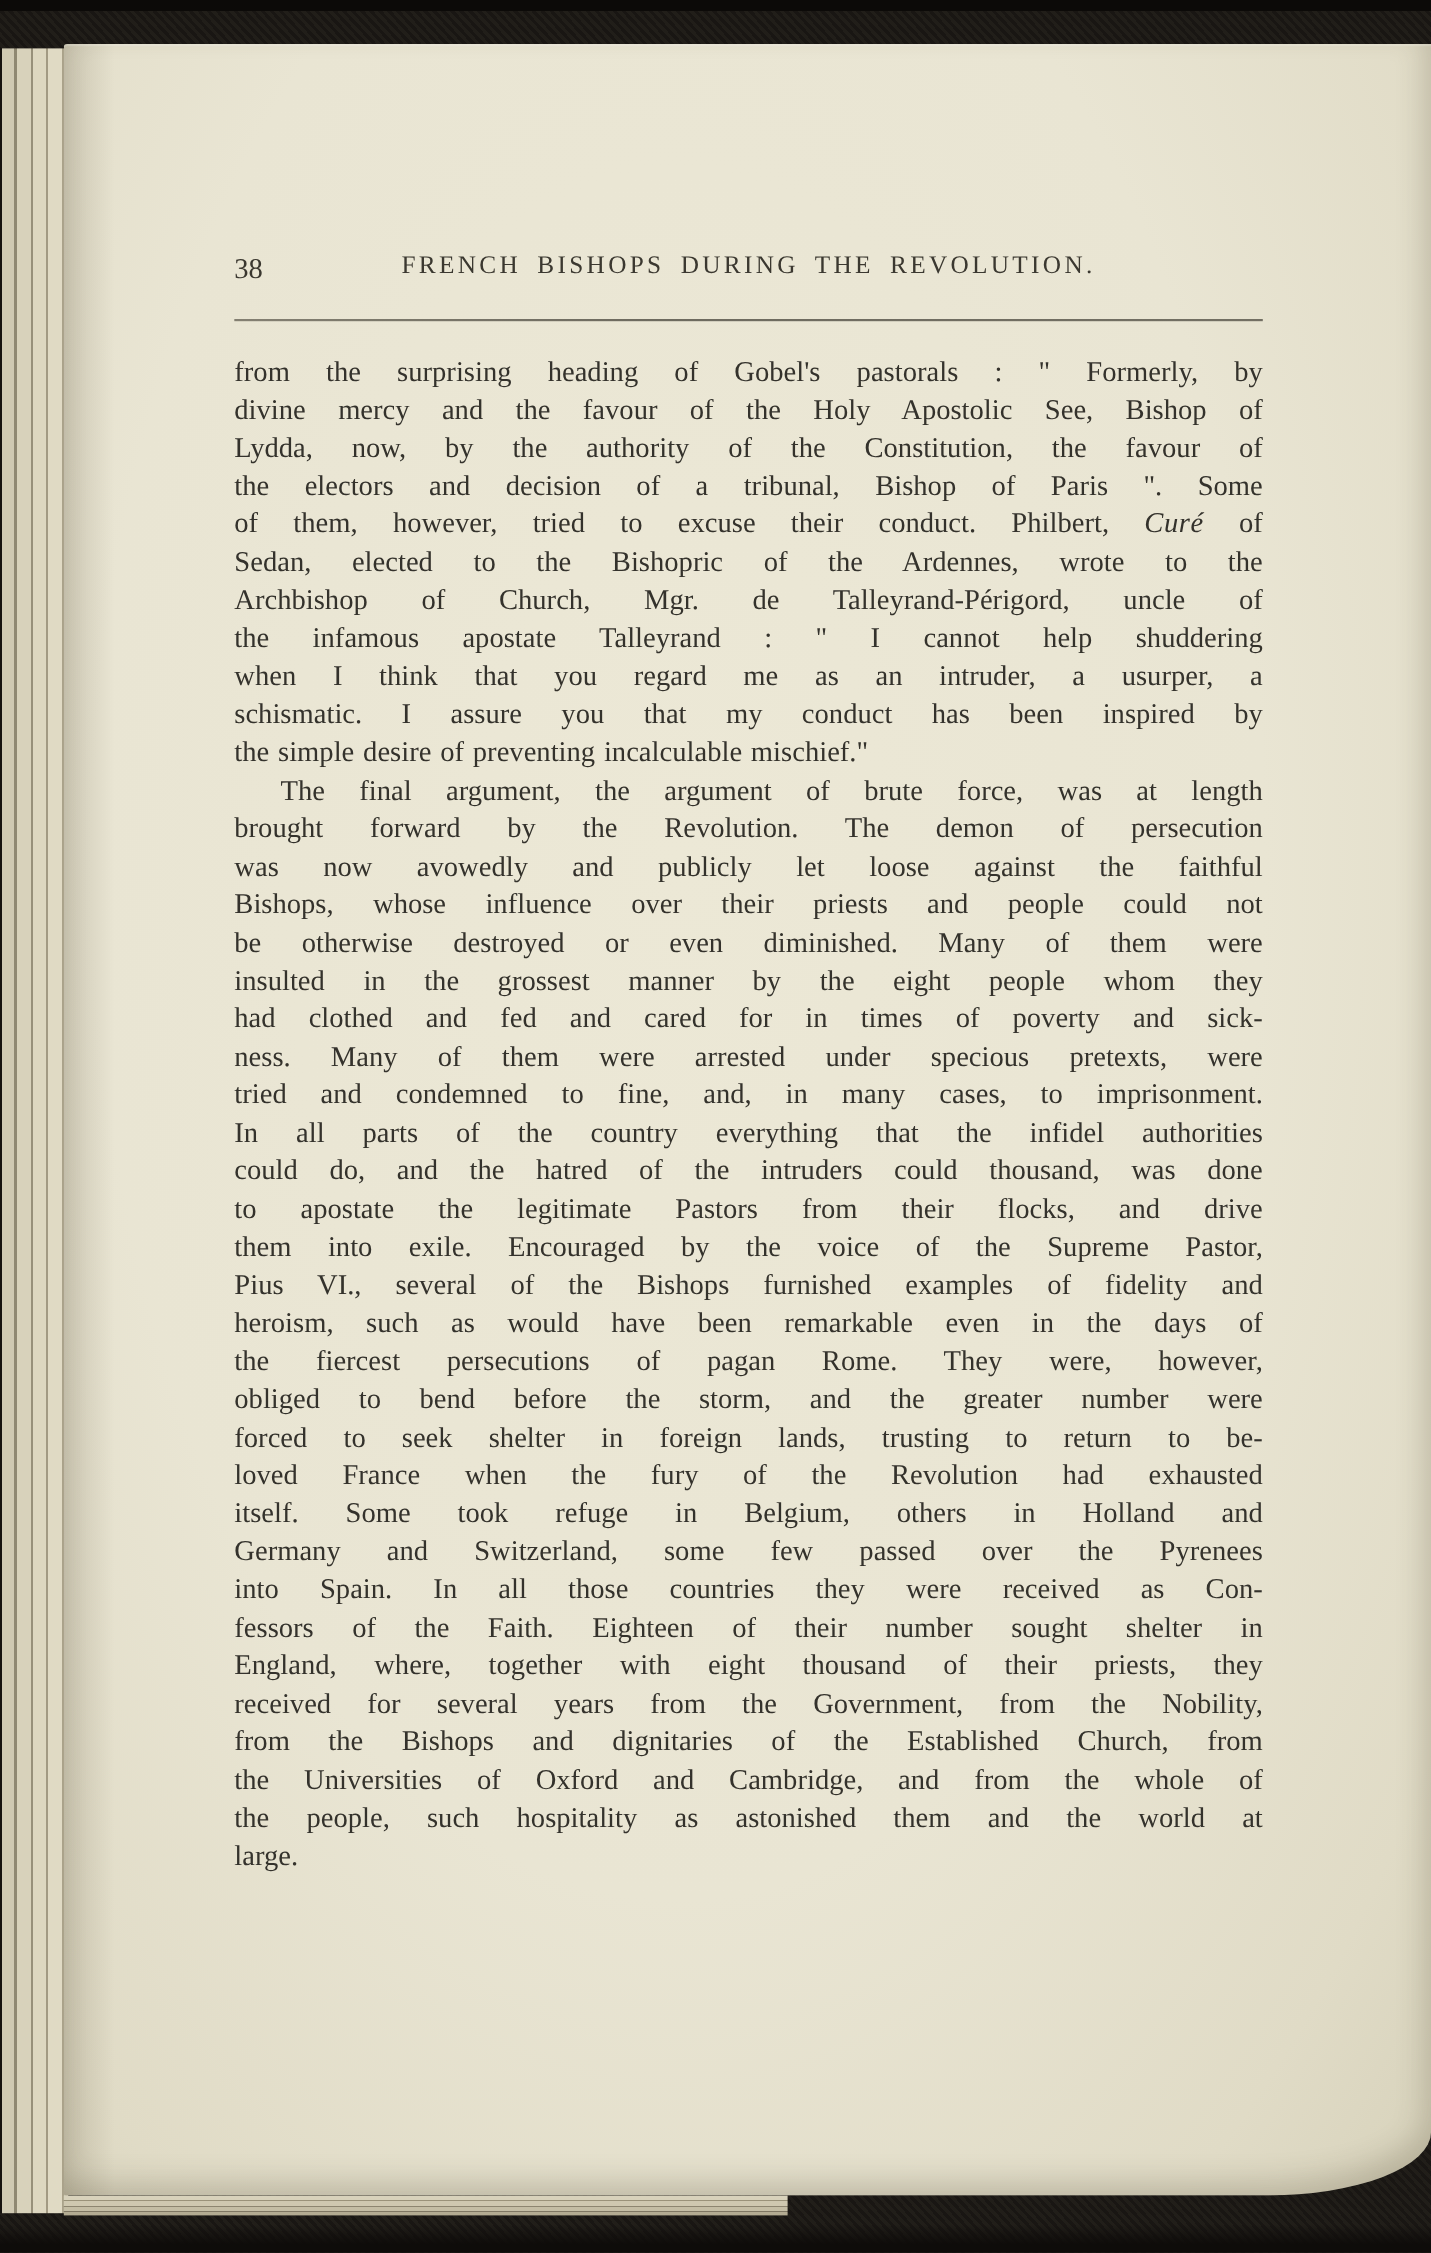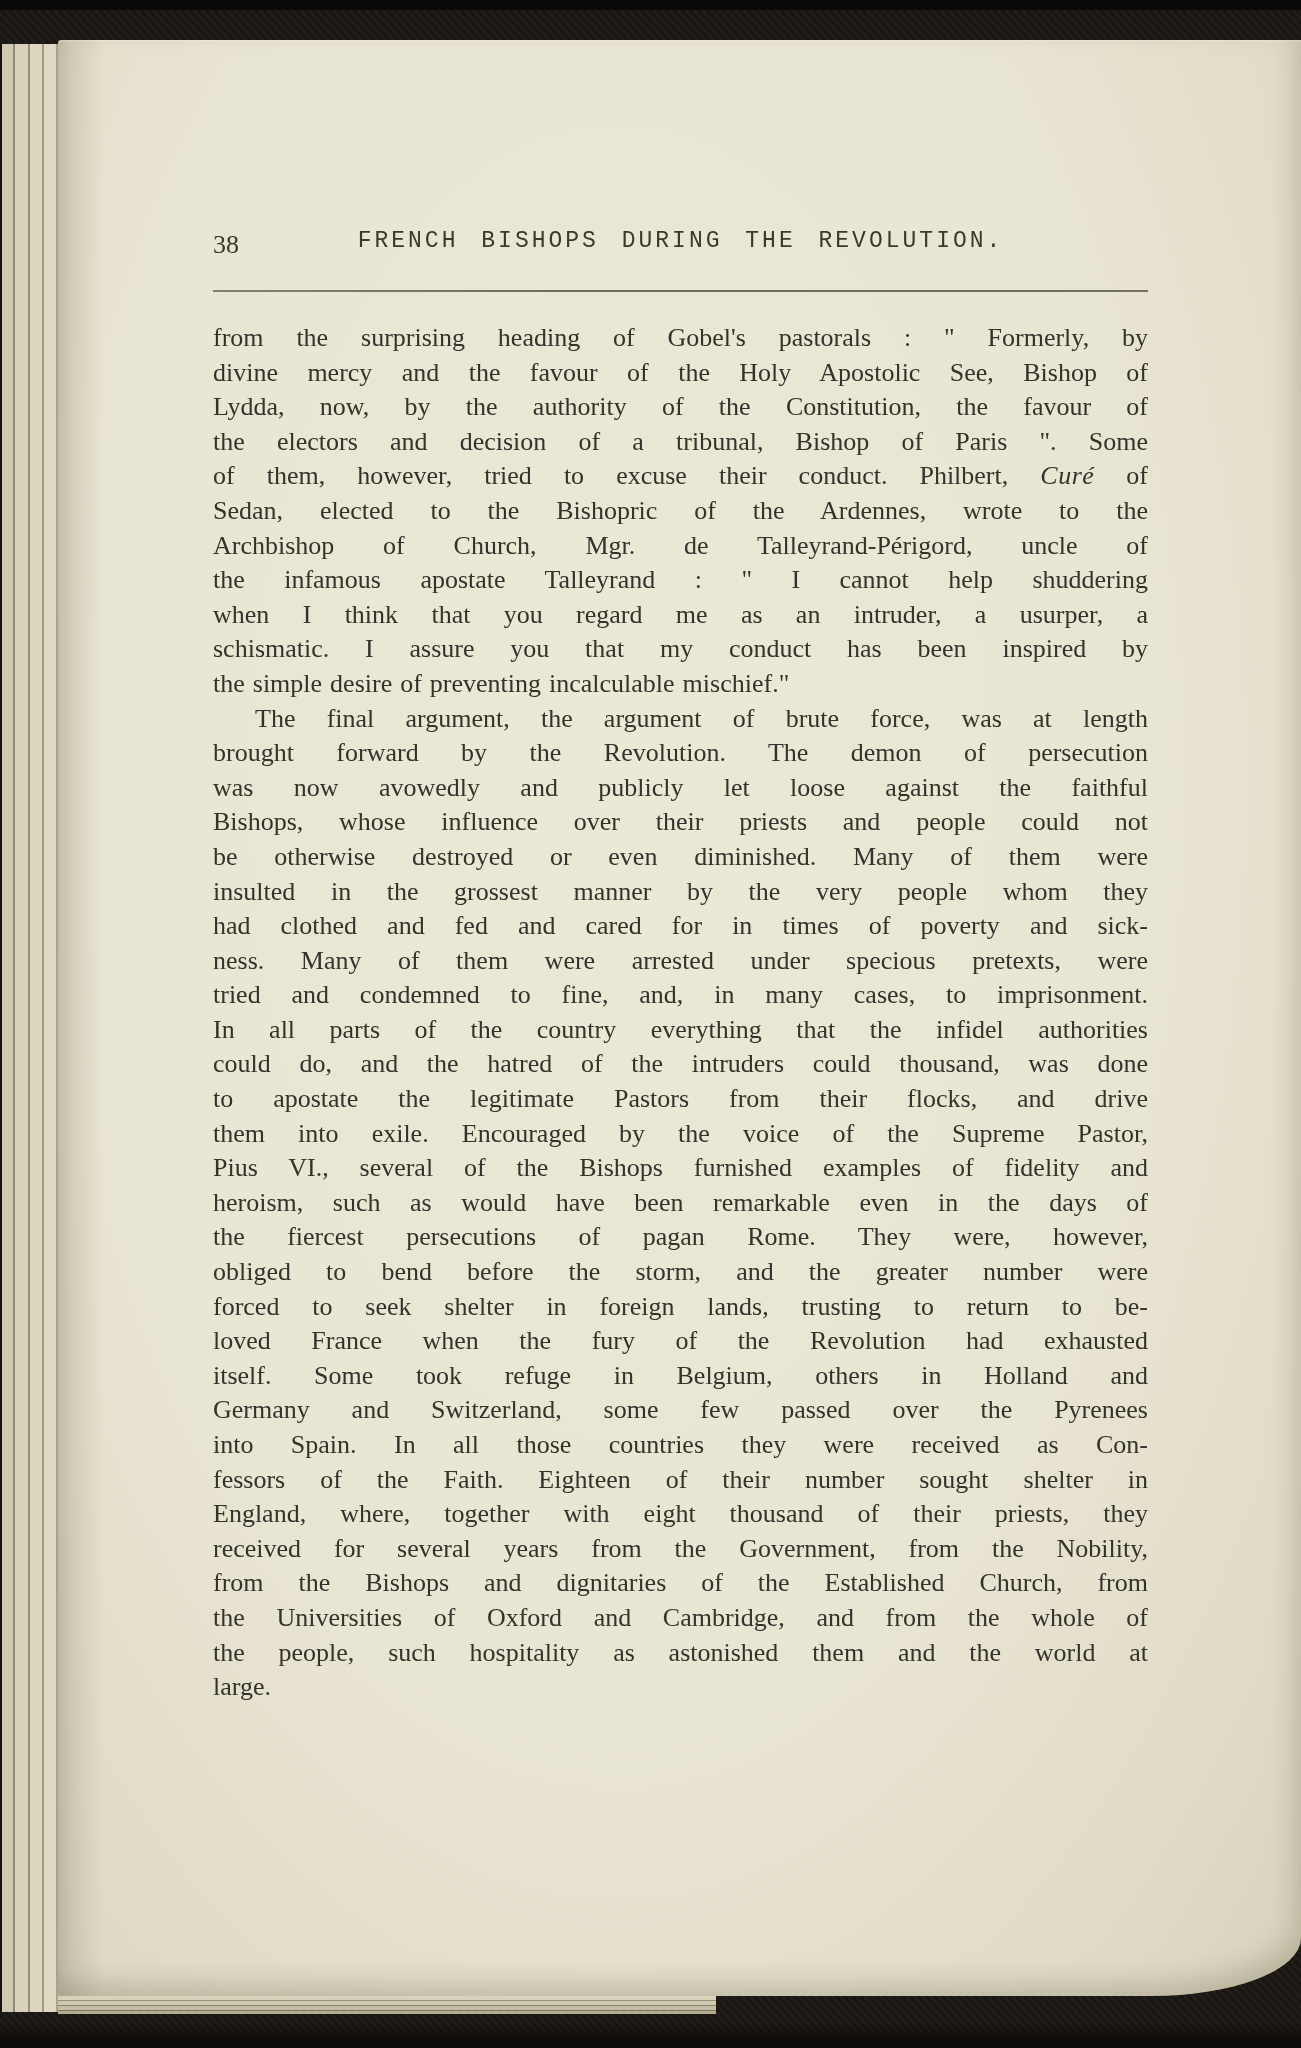--- a/index.html
+++ b/index.html
@@ -65,21 +65,20 @@
   }
   .header-row { position:absolute; top:188px; left:0; width:100%; height:40px; }
   .page-number {
     position:absolute; left:0; top:2px;
     font-size:26px; color:#3a372f;
   }
   .running-header {
     display:block; text-align:center;
     font-size:23px; letter-spacing:3px; word-spacing:6px;
     color:#3b3830;
-    font-family:Liberation Mono, monospace;
   }
   .header-rule {
     position:absolute; top:250px; left:0; width:100%; height:2px;
     background:linear-gradient(90deg, #6a6659, #4e4b41 40%, #555247);
     opacity:.8;
   }
   .body-text {
     position:absolute; top:281px; left:0; width:100%;
     font-size:26px; line-height:34.6px;
     word-spacing:1.5px;
@@ -117,21 +116,21 @@
           <div class="line"><span>Archbishop of Church, Mgr. de Talleyrand-Périgord, uncle of</span></div>
           <div class="line"><span>the infamous apostate Talleyrand : " I cannot help shuddering</span></div>
           <div class="line"><span>when I think that you regard me as an intruder, a usurper, a</span></div>
           <div class="line"><span>schismatic. I assure you that my conduct has been inspired by</span></div>
           <div class="line last"><span>the simple desire of preventing incalculable mischief."</span></div>
           <div class="line indent"><span>The final argument, the argument of brute force, was at length</span></div>
           <div class="line"><span>brought forward by the Revolution. The demon of persecution</span></div>
           <div class="line"><span>was now avowedly and publicly let loose against the faithful</span></div>
           <div class="line"><span>Bishops, whose influence over their priests and people could not</span></div>
           <div class="line"><span>be otherwise destroyed or even diminished. Many of them were</span></div>
-          <div class="line"><span>insulted in the grossest manner by the very people whom they</span></div>
+          <div class="line"><span>insulted in the grossest manner by the eight people whom they</span></div>
           <div class="line"><span>had clothed and fed and cared for in times of poverty and sick-</span></div>
           <div class="line"><span>ness. Many of them were arrested under specious pretexts, were</span></div>
           <div class="line"><span>tried and condemned to fine, and, in many cases, to imprisonment.</span></div>
           <div class="line"><span>In all parts of the country everything that the infidel authorities</span></div>
           <div class="line"><span>could do, and the hatred of the intruders could thousand, was done</span></div>
           <div class="line"><span>to apostate the legitimate Pastors from their flocks, and drive</span></div>
           <div class="line"><span>them into exile. Encouraged by the voice of the Supreme Pastor,</span></div>
           <div class="line"><span>Pius VI., several of the Bishops furnished examples of fidelity and</span></div>
           <div class="line"><span>heroism, such as would have been remarkable even in the days of</span></div>
           <div class="line"><span>the fiercest persecutions of pagan Rome. They were, however,</span></div>

